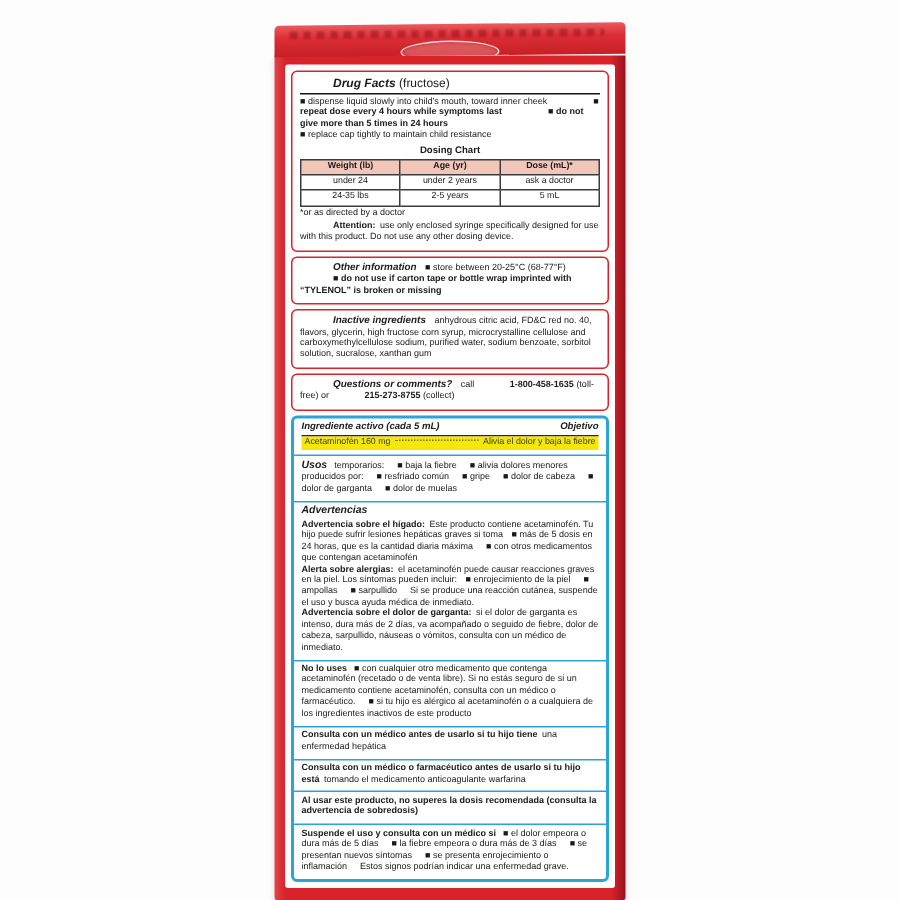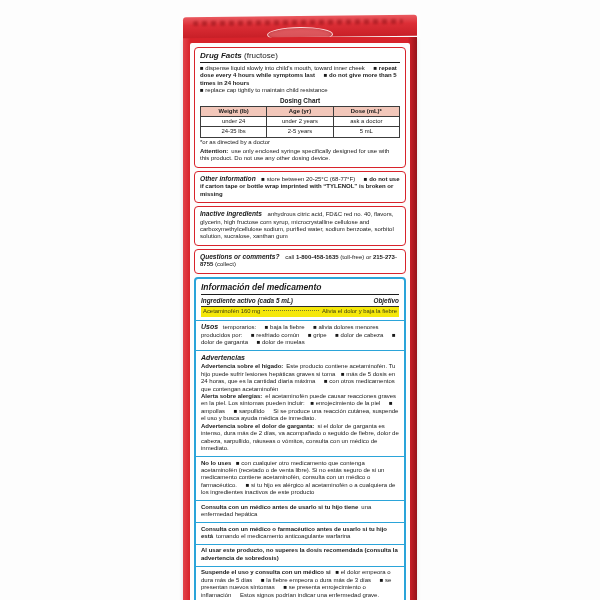--- a/index.html
+++ b/index.html
@@ -40,21 +40,21 @@
   }
   .inner{background:#fefdfd;border-radius:2px;padding:4px 4px 4px 4px;}
 
   
   .rbox{
     border:1.5px solid #d8232b;border-radius:4px;background:#fff;
     padding:3px 5px 4px 5px;margin-bottom:3px;
     font-size:6px;line-height:1.24;color:#1a1a1a;
   }
   .df-head{font-size:8px;border-bottom:1px solid #151515;padding-bottom:1px;margin-bottom:2px;}
-  .b{font-weight:700;}
+  .b{font-weight:700;margin-left:22px;}
   .i{font-style:italic;}
   .bt{margin-right:7px;}
   p{margin:0;}
   .chart-title{text-align:center;font-weight:700;font-size:6.4px;margin:2px 0 1px;}
   table{width:100%;border-collapse:collapse;font-size:5.9px;table-layout:fixed;}
   th,td{border:1px solid #3c3c3c;text-align:center;padding:1px 0;}
   th{background:#f2c7ba;font-weight:700;}
   .footnote{margin:1.5px 0 1.5px;}
   .sec-label{font-size:6.6px;margin-right:4px;}
 
@@ -139,21 +139,20 @@
         <section class="rbox">
           <span class="b i sec-label">Questions or comments?</span>
           <span>call</span>
           <span class="b">1-800-458-1635</span>
           <span>(toll-free) or</span>
           <span class="b">215-273-8755</span>
           <span>(collect)</span>
         </section>
 
         <section class="bluebox">
-          <div class="sp-title">Información del medicamento</div>
 
           <div class="sp-headrow">
             <span>Ingrediente activo (cada 5 mL)</span>
             <span>Objetivo</span>
           </div>
           <div class="yellow">
             <span>Acetaminofén 160 mg</span>
             <span class="leader"></span>
             <span>Alivia el dolor y baja la fiebre</span>
           </div>

